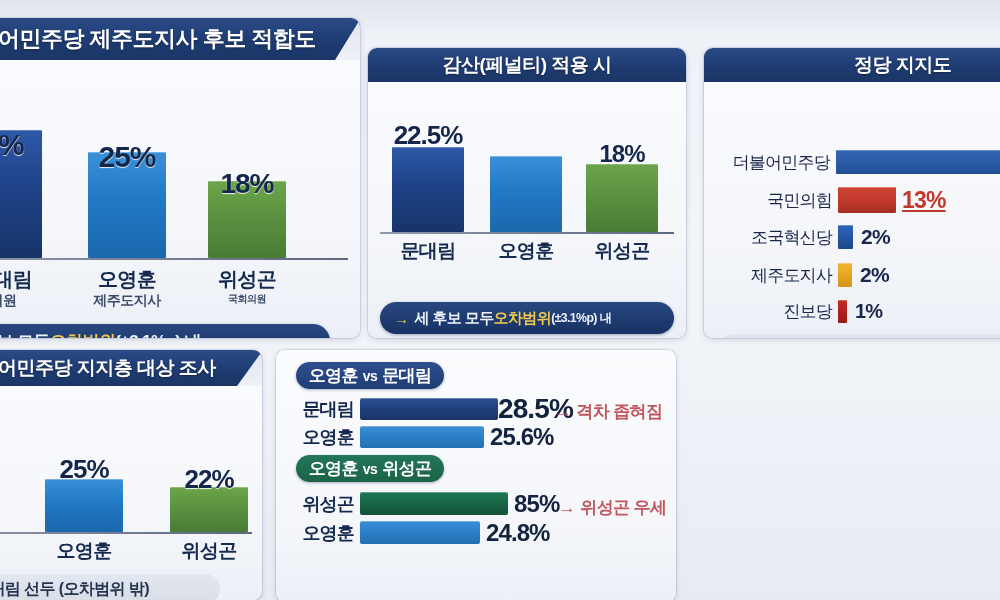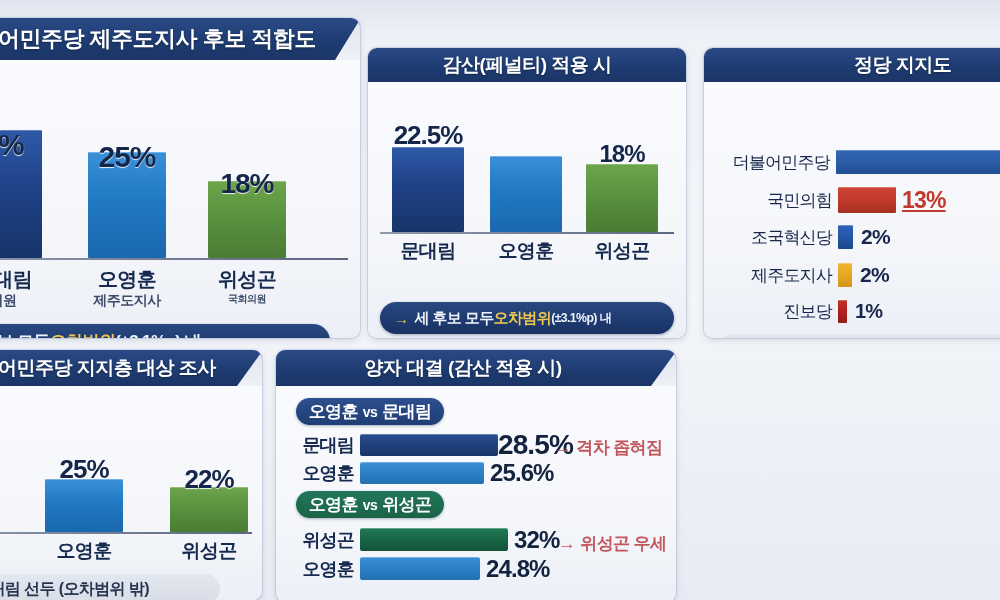--- a/index.html
+++ b/index.html
@@ -265,23 +265,20 @@
       <div class="colname" style="left:225px; top:152px; width:88px; font-size:19px;">위성곤</div>
 
       <div class="note-gray" style="left:-20px; top:188px; width:300px; height:30px; padding-left:54px;
                   font-size:16px; border-radius:999px;">
         <span>문대림 선두 (오차범위 밖)</span>
       </div>
     </div>
   </div>
 
   <div class="panel" style="left:276px; top:350px; width:400px; height:252px;">
-    <div class="phead cut" style="height:36px; justify-content:center; padding-right:26px; font-size:19px;">
-      <span>양자 대결 (감산 적용 시)</span>
-    </div>
     <div class="pbody">
 
       <div class="pill navy" style="left:20px; top:12px; width:148px; height:27px; font-size:17px;">
         <span>오영훈</span>
         <span class="vs">vs</span>
         <span>문대림</span>
       </div>
 
       <div class="h2row" style="left:16px; top:48px; width:380px; height:22px;">
         <div class="h2name" style="width:62px; font-size:18px;">문대림</div>
@@ -302,21 +299,21 @@
 
       <div class="pill green" style="left:20px; top:105px; width:148px; height:27px; font-size:17px;">
         <span>오영훈</span>
         <span class="vs">vs</span>
         <span>위성곤</span>
       </div>
 
       <div class="h2row" style="left:16px; top:142px; width:380px; height:23px;">
         <div class="h2name" style="width:62px; font-size:18px;">위성곤</div>
         <div class="h2bar dgrn" style="width:148px; margin-left:6px;"></div>
-        <div class="h2val" style="margin-left:6px; font-size:24px;">32%</div>
+        <div class="h2val" style="margin-left:6px; font-size:24px;">85%</div>
       </div>
 
       <div class="h2row" style="left:16px; top:171px; width:380px; height:23px;">
         <div class="h2name" style="width:62px; font-size:18px;">오영훈</div>
         <div class="h2bar lblue" style="width:120px; margin-left:6px;"></div>
         <div class="h2val" style="margin-left:6px; font-size:24px;">24.8%</div>
       </div>
 
       <div class="anno" style="left:282px; top:146px; font-size:17px;">
         <span class="ar">→</span>

